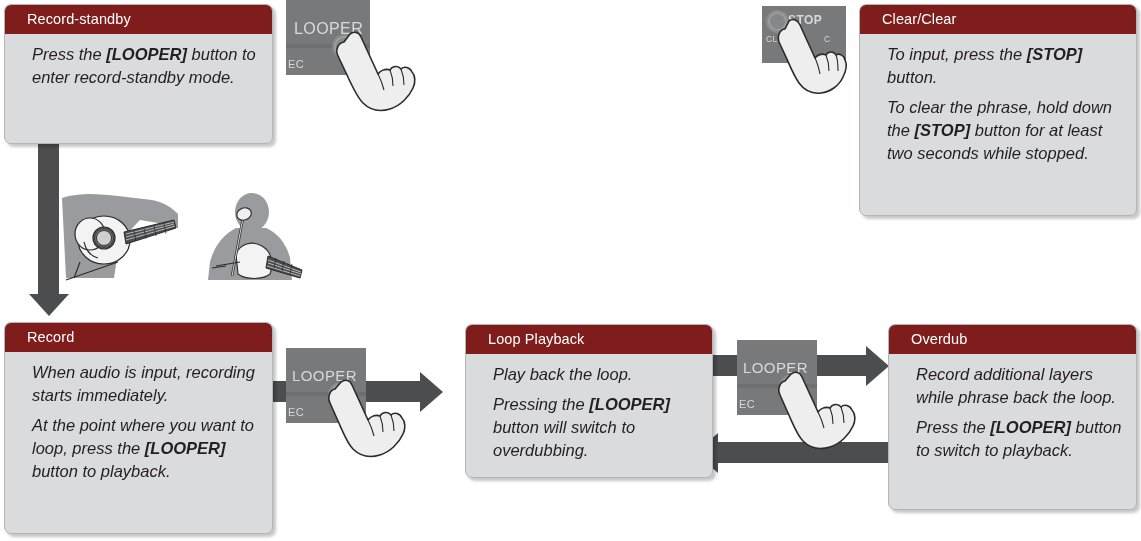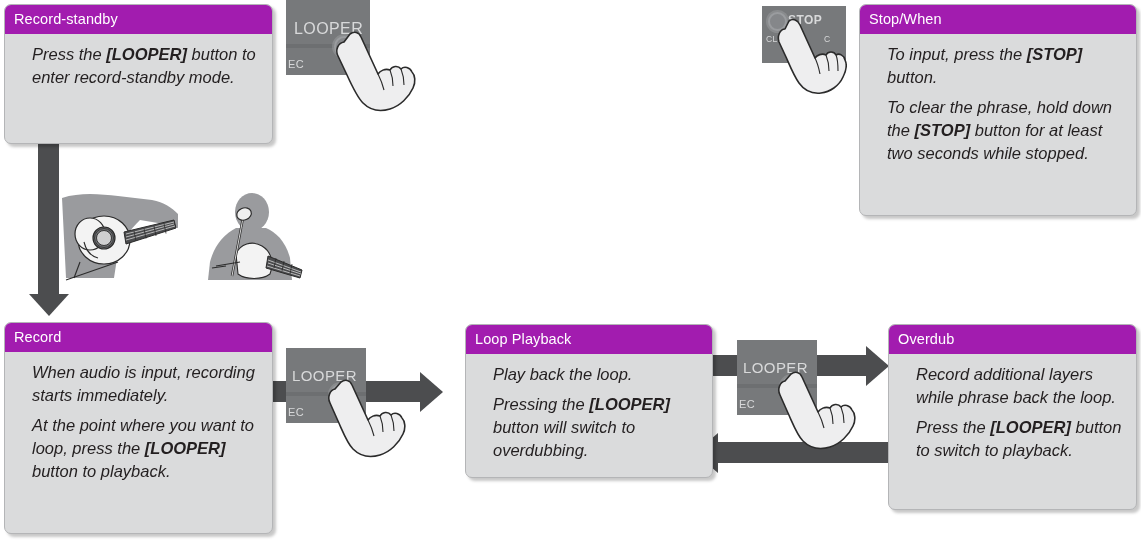--- a/index.html
+++ b/index.html
@@ -16,25 +16,25 @@
     position:absolute;
     background:#dadbdc;
     border:1px solid #b4b5b7;
     border-radius:7px;
     box-shadow:3px 3px 3px rgba(0,0,0,.22);
     box-sizing:border-box;
     overflow:hidden;
     z-index:5;
   }
   .box-head{
-    background:#a21caf;
+    background:#7f1d1d;
     color:#ffffff;
     font-size:14.5px;
     line-height:14.5px;
-    padding:7px 0 7px 9px;
+    padding:7px 0 7px 22px;
     letter-spacing:.1px;
     font-weight:400;
   }
   .box-body{
     padding:9px 11px 10px 11px;
     color:#231f20;
     font-size:16.5px;
     line-height:23px;
   }
   .box-body p{margin:0 0 7px 16px;font-style:italic;}
@@ -169,21 +169,21 @@
   </div>
 
   <div class="box" style="left:4px;top:4px;width:269px;height:140px;">
     <div class="box-head">Record-standby</div>
     <div class="box-body">
       <p><span>Press the </span><b>[LOOPER]</b><span> button to enter record-standby mode.</span></p>
     </div>
   </div>
 
   <div class="box" style="left:859px;top:4px;width:278px;height:212px;">
-    <div class="box-head">Stop/When</div>
+    <div class="box-head">Clear/Clear</div>
     <div class="box-body">
       <p><span>To input, press the </span><b>[STOP]</b><span> button.</span></p>
       <p><span>To clear the phrase, hold down the </span><b>[STOP]</b><span> button for at least two seconds while stopped.</span></p>
     </div>
   </div>
 
   <div class="box" style="left:4px;top:322px;width:269px;height:212px;">
     <div class="box-head">Record</div>
     <div class="box-body">
       <p>When audio is input, recording starts immediately.</p>

